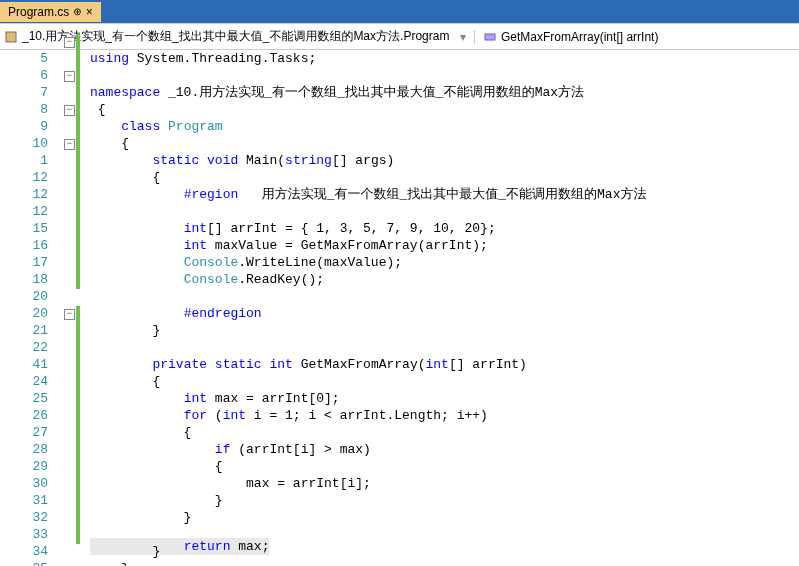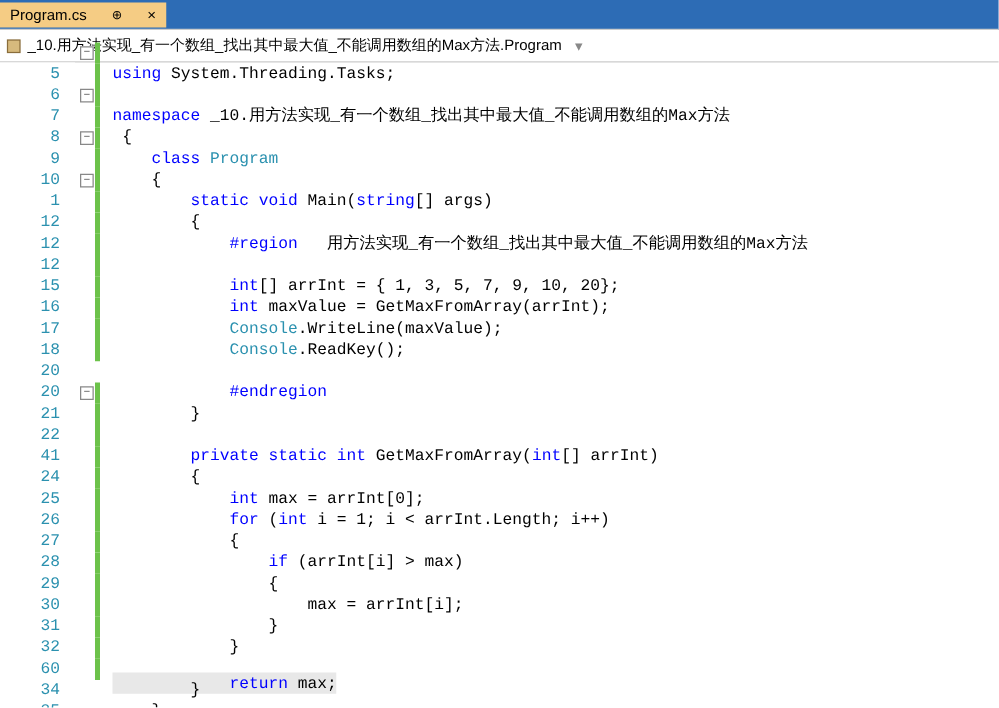--- a/index.html
+++ b/index.html
@@ -1,18 +1,18 @@
 <!DOCTYPE html>
 <html><head>
 <meta charset="utf-8">
 <style>
 * { margin: 0; padding: 0; box-sizing: border-box; }
 body { font-family: Consolas, "Courier New", monospace; font-size: 13px; background: #fff; width: 799px; height: 566px; overflow: hidden; }
 .tab-bar { background: #2d6cb5; height: 24px; display: flex; align-items: center; border-bottom: 1px solid #ccc; }
-.tab { background: #f5cc84; color: #000; padding: 3px 8px; display: flex; align-items: center; gap: 20px; font-family: "Segoe UI", sans-serif; font-size: 12px; }
+.tab { background: #f5cc84; color: #000; padding: 3px 8px; display: flex; align-items: center; gap: 4px; font-family: "Segoe UI", sans-serif; font-size: 12px; }
 .tab .pin-icon { font-size: 10px; }
 .tab .close-icon { font-size: 12px; cursor: pointer; }
 .nav-bar { height: 26px; background: #fff; display: flex; align-items: center; border-bottom: 1px solid #ccc; font-family: "Segoe UI", sans-serif; font-size: 12px; }
 .nav-left { flex: 0 0 460px; display: flex; align-items: center; padding-left: 4px; gap: 4px; }
 .nav-icon { width: 14px; height: 14px; display: inline-block; }
 .nav-dropdown { display: flex; align-items: center; gap: 3px; color: #000; }
 .nav-right { display: flex; align-items: center; gap: 4px; padding-left: 8px; border-left: 1px solid #ccc; }
 .editor { display: flex; height: calc(100% - 50px); }
 .gutter { width: 60px; background: #fff; text-align: right; color: #2b91af; font-size: 13px; line-height: 17px; padding-right: 12px; user-select: none; position: relative; }
 .gutter-line { height: 17px; position: relative; }
@@ -40,20 +40,28 @@
     <span class="nav-icon">
       <svg viewBox="0 0 14 14">
           <rect x="2" y="2" width="10" height="10" fill="#d7ba7d" stroke="#8a6d3b"></rect>
         </svg>
     </span>
     <span class="nav-dropdown">
       <span>_10.用方法实现_有一个数组_找出其中最大值_不能调用数组的Max方法.Program</span>
     </span>
   </div>
   <span style="color:#888;margin-right:8px;">▾</span>
+  <div class="nav-right">
+    <span class="nav-icon">
+      <svg viewBox="0 0 14 14">
+          <rect x="2" y="4" width="10" height="6" fill="#b4a0ff" stroke="#6a5acd"></rect>
+        </svg>
+    </span>
+    <span>GetMaxFromArray(int[] arrInt)</span>
+  </div>
 </div>
 
 <div class="editor">
   <div class="gutter" id="gutter">
       <div class="gutter-line">5</div>
       <div class="gutter-line">6</div>
       <div class="gutter-line">7</div>
       <div class="gutter-line">8</div>
       <div class="gutter-line">9</div>
       <div class="gutter-line">10</div>
@@ -72,21 +80,21 @@
       <div class="gutter-line">41</div>
       <div class="gutter-line">24</div>
       <div class="gutter-line">25</div>
       <div class="gutter-line">26</div>
       <div class="gutter-line">27</div>
       <div class="gutter-line">28</div>
       <div class="gutter-line">29</div>
       <div class="gutter-line">30</div>
       <div class="gutter-line">31</div>
       <div class="gutter-line">32</div>
-      <div class="gutter-line">60</div>
+      <div class="gutter-line">33</div>
       <div class="gutter-line">34</div>
       <div class="gutter-line">35</div>
     </div>
   <div class="code-area" id="code"><div class="code-line"><span class="kw">using</span> System.Threading.Tasks;</div><div class="code-line"></div><div class="code-line"><span class="kw">namespace</span> _10.用方法实现_有一个数组_找出其中最大值_不能调用数组的Max方法</div><div class="code-line"> {</div><div class="code-line">    <span class="kw">class</span> <span class="type">Program</span></div><div class="code-line">    {</div><div class="code-line">        <span class="kw">static</span> <span class="kw">void</span> Main(<span class="kw">string</span>[] args)</div><div class="code-line">        {</div><div class="code-line">            <span class="kw">#region</span>   用方法实现_有一个数组_找出其中最大值_不能调用数组的Max方法</div><div class="code-line"></div><div class="code-line">            <span class="kw">int</span>[] arrInt = { 1, 3, 5, 7, 9, 10, 20};</div><div class="code-line">            <span class="kw">int</span> maxValue = GetMaxFromArray(arrInt);</div><div class="code-line">            <span class="type">Console</span>.WriteLine(maxValue);</div><div class="code-line">            <span class="type">Console</span>.ReadKey();</div><div class="code-line"></div><div class="code-line">            <span class="kw">#endregion</span></div><div class="code-line">        }</div><div class="code-line"></div><div class="code-line">        <span class="kw">private</span> <span class="kw">static</span> <span class="kw">int</span> GetMaxFromArray(<span class="kw">int</span>[] arrInt)</div><div class="code-line">        {</div><div class="code-line">            <span class="kw">int</span> max = arrInt[0];</div><div class="code-line">            <span class="kw">for</span> (<span class="kw">int</span> i = 1; i &lt; arrInt.Length; i++)</div><div class="code-line">            {</div><div class="code-line">                <span class="kw">if</span> (arrInt[i] &gt; max)</div><div class="code-line">                {</div><div class="code-line">                    max = arrInt[i];</div><div class="code-line">                }</div><div class="code-line">            }</div><div class="code-line"><span class="region-hl">            <span class="kw">return</span> max;</span></div><div class="code-line">        }</div><div class="code-line">    }</div></div>
 <div class="outline-box" style="top: 37px; left: 64px;">−</div>
     <div class="change-bar" style="top: 34px; height: 17px;"></div>
     <div class="change-bar" style="top: 51px; height: 17px;"></div>
     <div class="outline-box" style="top: 71px; left: 64px;">−</div>
     <div class="change-bar" style="top: 68px; height: 17px;"></div>
     <div class="change-bar" style="top: 85px; height: 17px;"></div>

